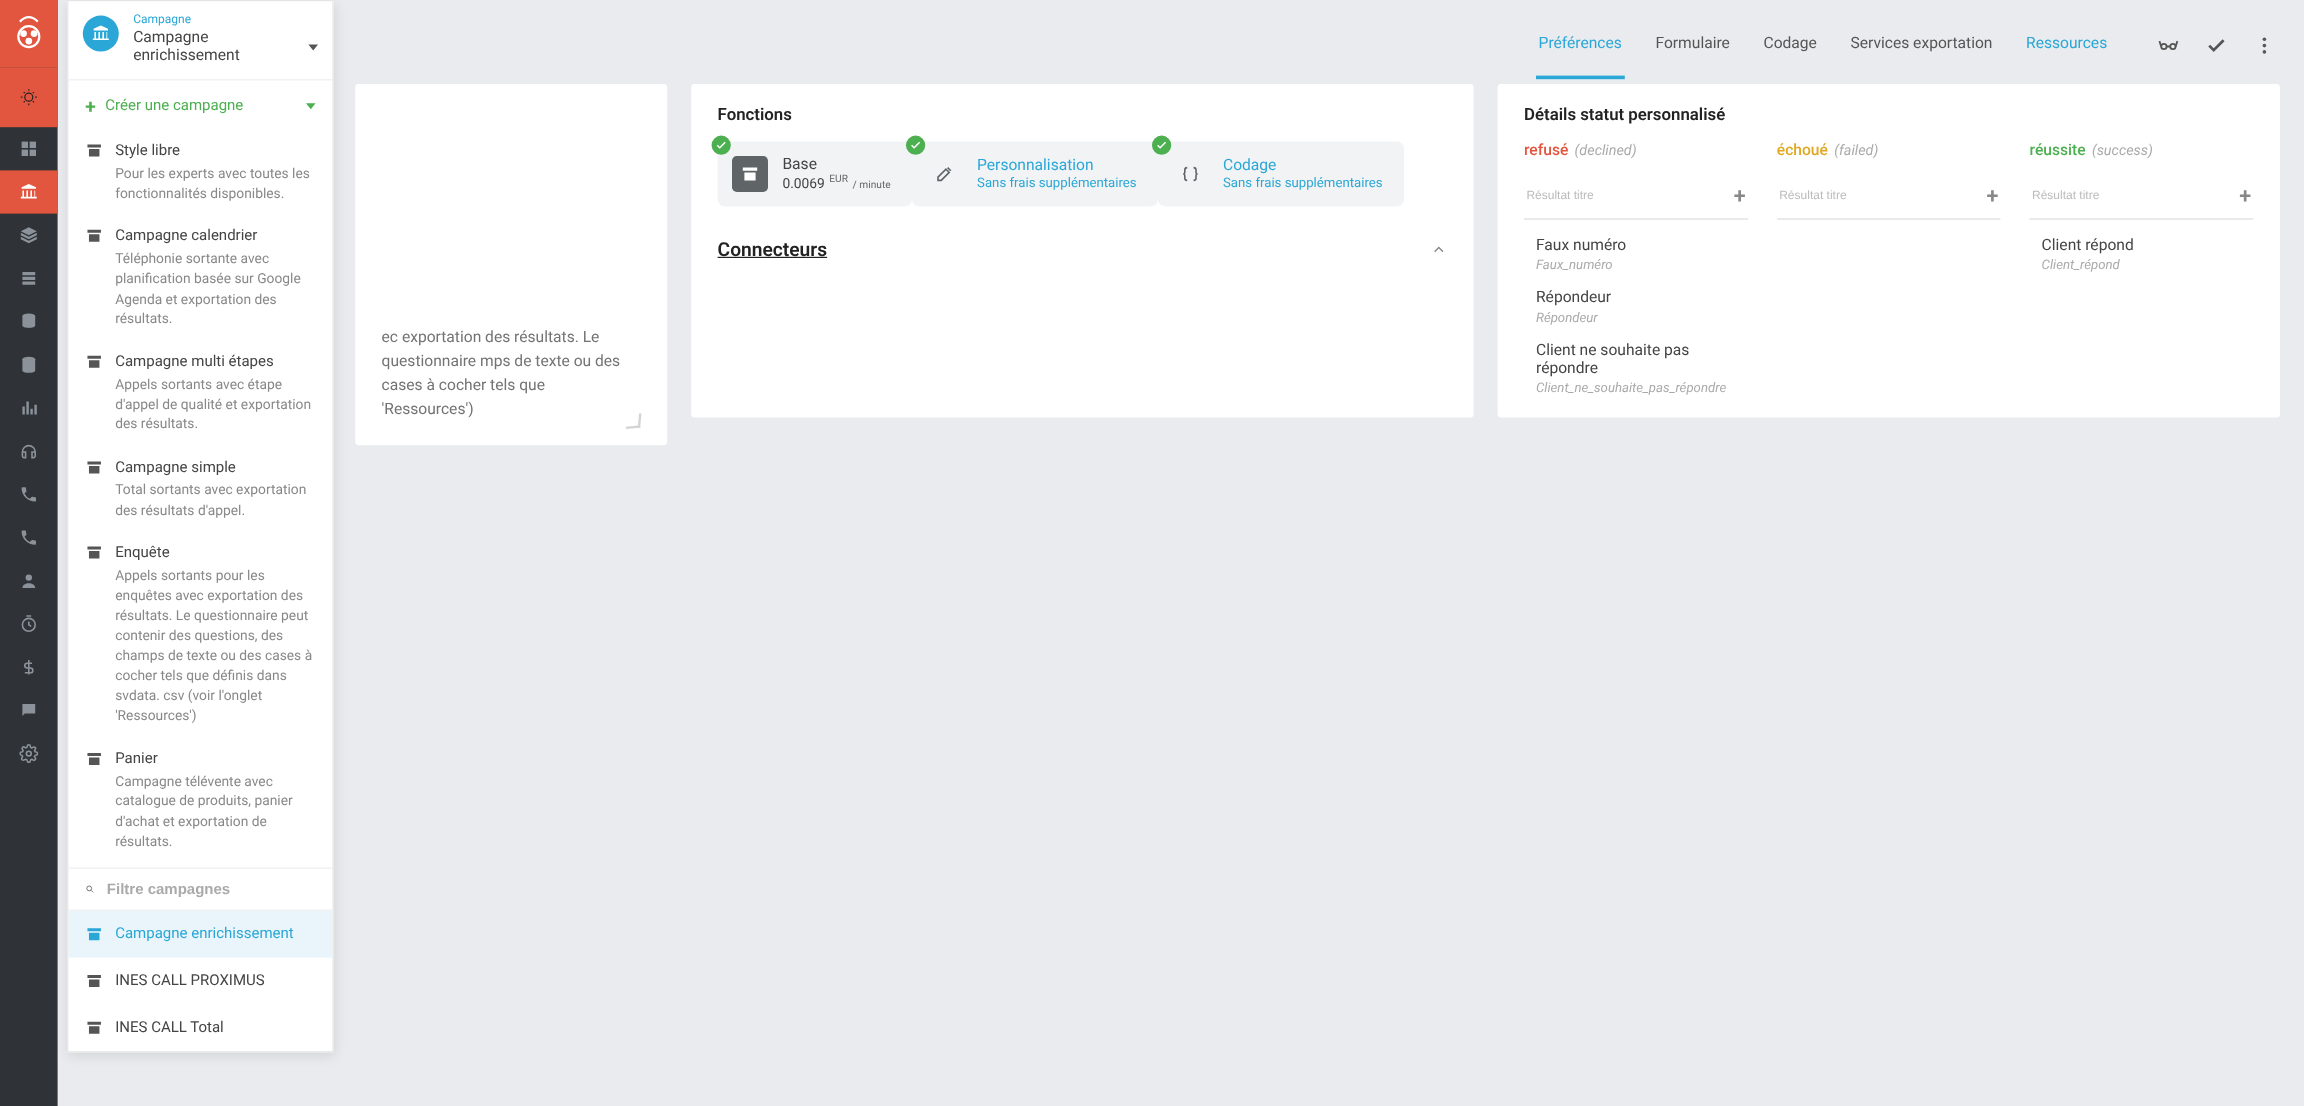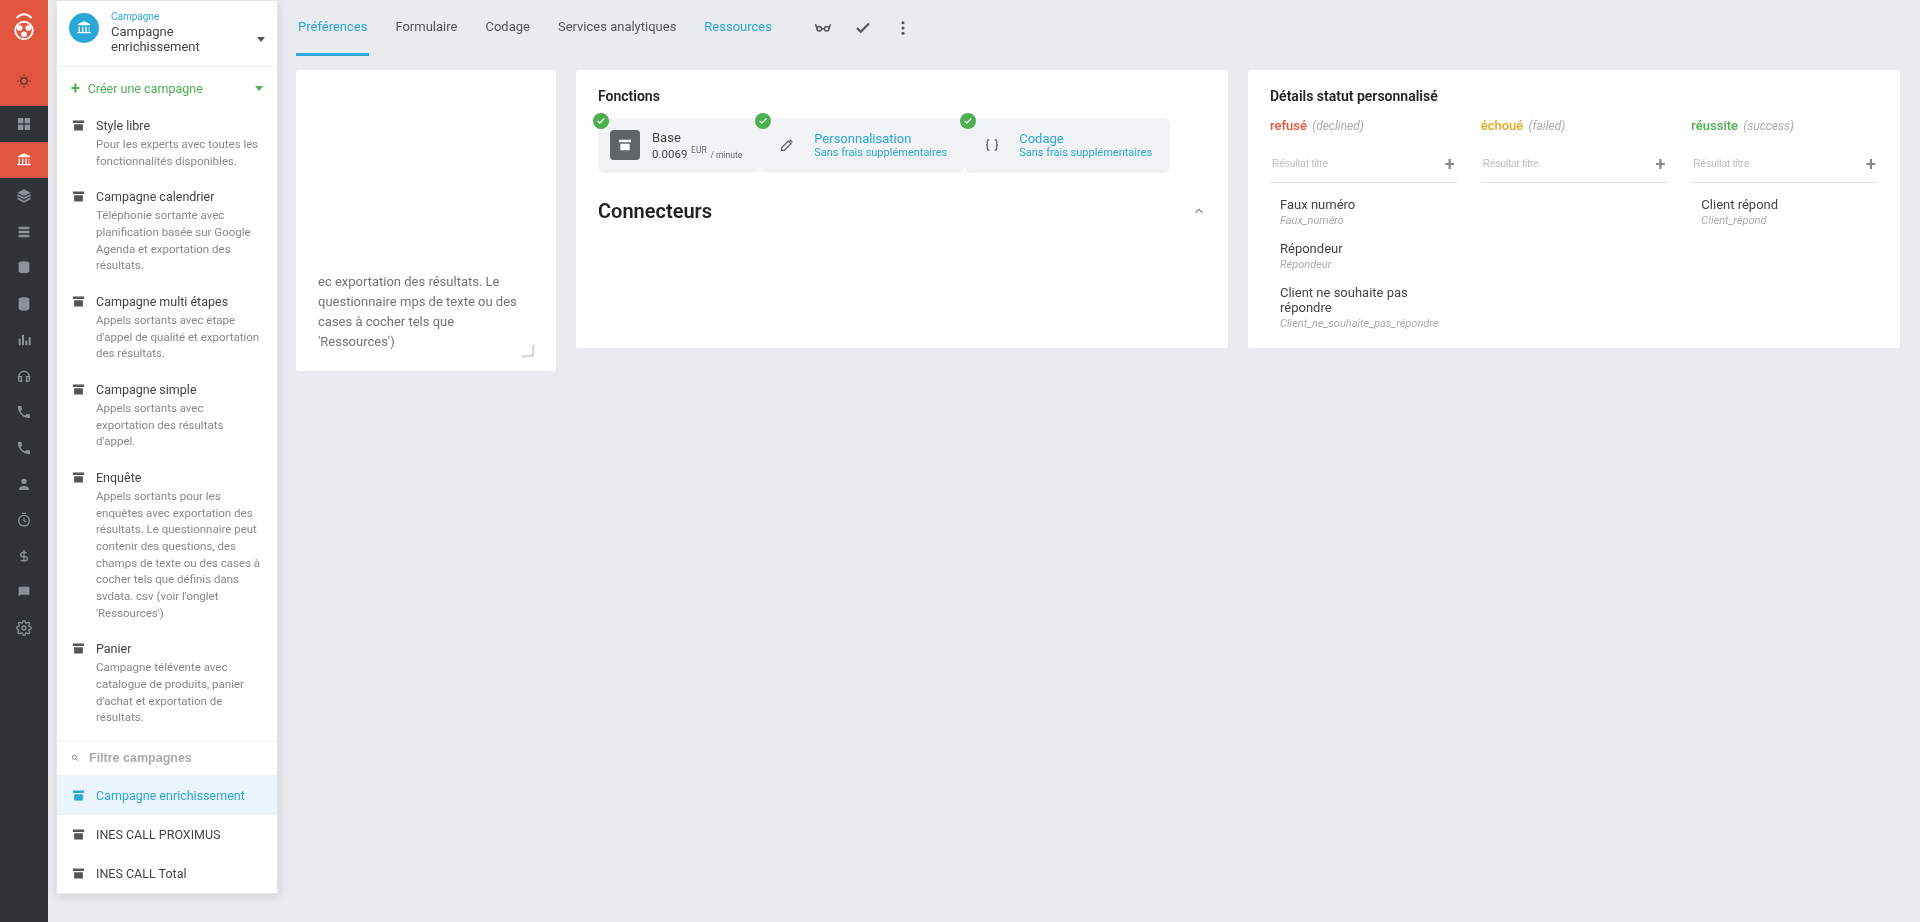--- a/index.html
+++ b/index.html
@@ -109,25 +109,26 @@
     font-size:12.5px; color:#444;
     cursor:pointer;
   }
   .cp-item svg{width:15px;height:15px;color:#555;flex-shrink:0;}
   .cp-item.active { background:#e9f5fb; color:#2aa7d6; }
   .cp-item.active svg { color:#2aa7d6; }
 
   
   .top-header {
     position:fixed;
-    top:0; left:48px; right:0;
+    top:10px; left:48px; right:0;
     height:56px;
     background:#e9ebee;
     display:flex;
     align-items:center;
+    justify-content:flex-end;
     padding: 0 24px 0 248px;
     z-index:4;
   }
   .tabs { display:flex; gap:24px; margin-right:40px; }
   .tab {
     font-size:13px; color:#555; padding: 0 2px;
     height:56px; display:flex; align-items:center;
     cursor:pointer;
     border-bottom:3px solid transparent;
   }
@@ -178,23 +179,24 @@
     position:absolute; top:-5px; left:-5px;
     width:16px;height:16px;border-radius:50%;
     background:#4caf50; display:flex;align-items:center;justify-content:center;
   }
   .func-pill .check svg{width:10px;height:10px;color:#fff;}
 
   
   .connecteurs {
     margin-top:26px;
     display:flex; justify-content:space-between; align-items:center;
-    font-size:20px; font-weight:600; color:#222;
+    font-size:16px; font-weight:600; color:#222;
     cursor:pointer;
     padding-bottom:4px;
+    text-decoration:underline;
   }
   .connecteurs .chev{width:14px;height:14px;color:#888;}
   .status-cols { display:flex; gap:24px; }
   .status-col { flex:1; min-width:0; }
   .status-title { font-size:13px; margin-bottom:14px; }
   .status-title .st-main{font-weight:500;}
   .status-title .st-sub{color:#aaa; font-style:italic; font-size:12px; margin-left:2px;}
   .st-red .st-main{color:#e2553e;}
   .st-yellow .st-main{color:#e0a821;}
   .st-green .st-main{color:#4caf50;}
@@ -334,21 +336,21 @@
     <div class="tab active">
         <span>Préférences</span>
       </div>
     <div class="tab">
         <span>Formulaire</span>
       </div>
     <div class="tab">
         <span>Codage</span>
       </div>
     <div class="tab">
-        <span>Services analytiques</span>
+        <span>Services exportation</span>
       </div>
     <div class="tab link">
         <span>Ressources</span>
       </div>
   </div>
   <div class="top-actions">
     <span class="act">
         <svg viewBox="0 0 24 24" fill="none" stroke="currentColor" stroke-width="2">
           <circle cx="7" cy="13" r="3"></circle>
           <circle cx="17" cy="13" r="3"></circle>
@@ -421,21 +423,21 @@
       </div>
     <div class="desc">Appels sortants avec étape d'appel de qualité et exportation des résultats.</div>
   </div>
   <div class="cp-type">
     <div class="row1">
         <svg viewBox="0 0 24 24" fill="currentColor">
           <path d="M3 4h18v4H3zM5 10h14v10H5z"></path>
         </svg>
         <span>Campagne simple</span>
       </div>
-    <div class="desc">Appels sortants avec exportation des résultats d'appel.</div>
+    <div class="desc">Total sortants avec exportation des résultats d'appel.</div>
   </div>
   <div class="cp-type">
     <div class="row1">
         <svg viewBox="0 0 24 24" fill="currentColor">
           <path d="M3 4h18v4H3zM5 10h14v10H5z"></path>
         </svg>
         <span>Enquête</span>
       </div>
     <div class="desc">Appels sortants pour les enquêtes avec exportation des résultats. Le questionnaire peut contenir des questions, des champs de texte ou des cases à cocher tels que définis dans svdata. csv (voir l'onglet 'Ressources')</div>
   </div>

